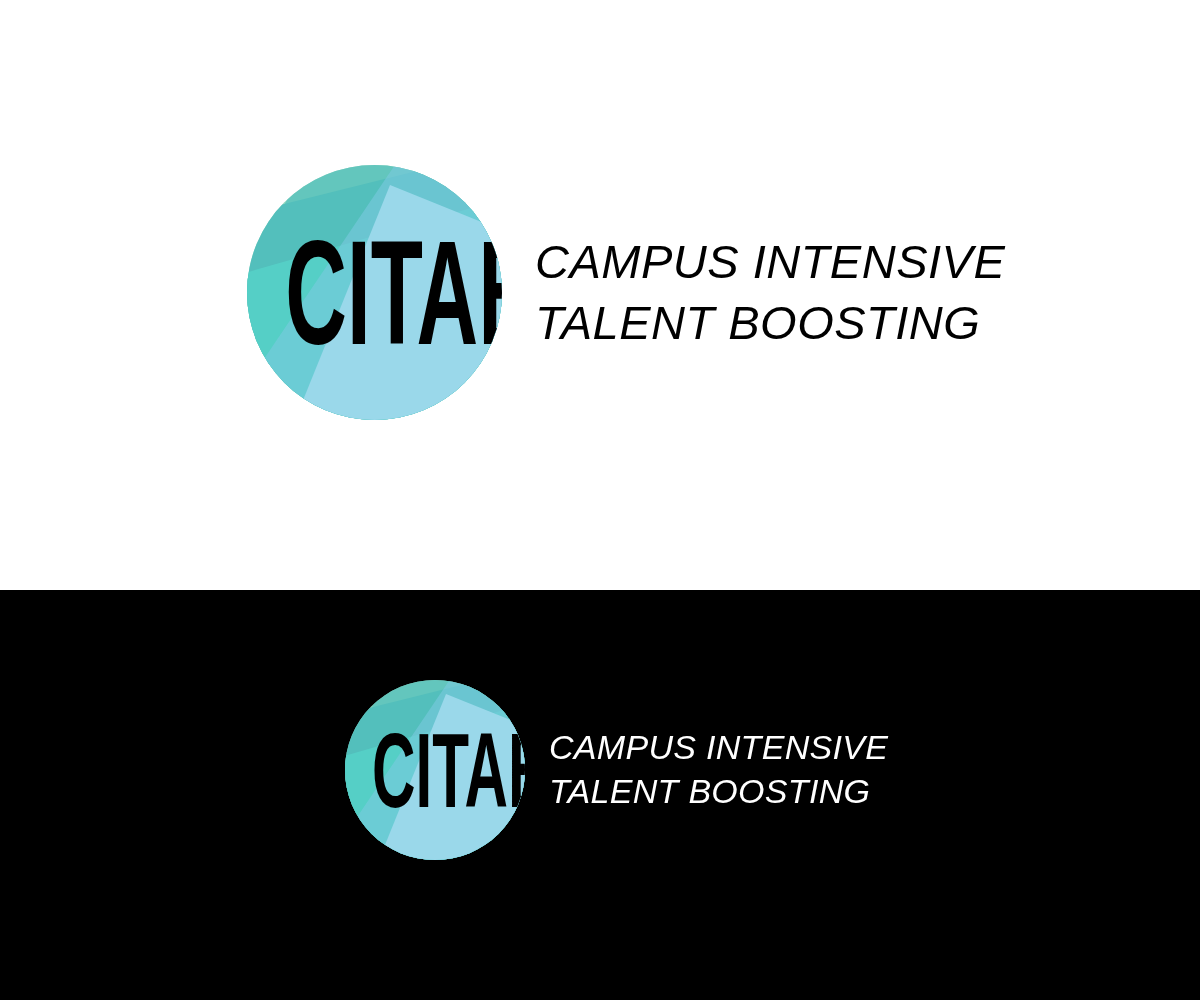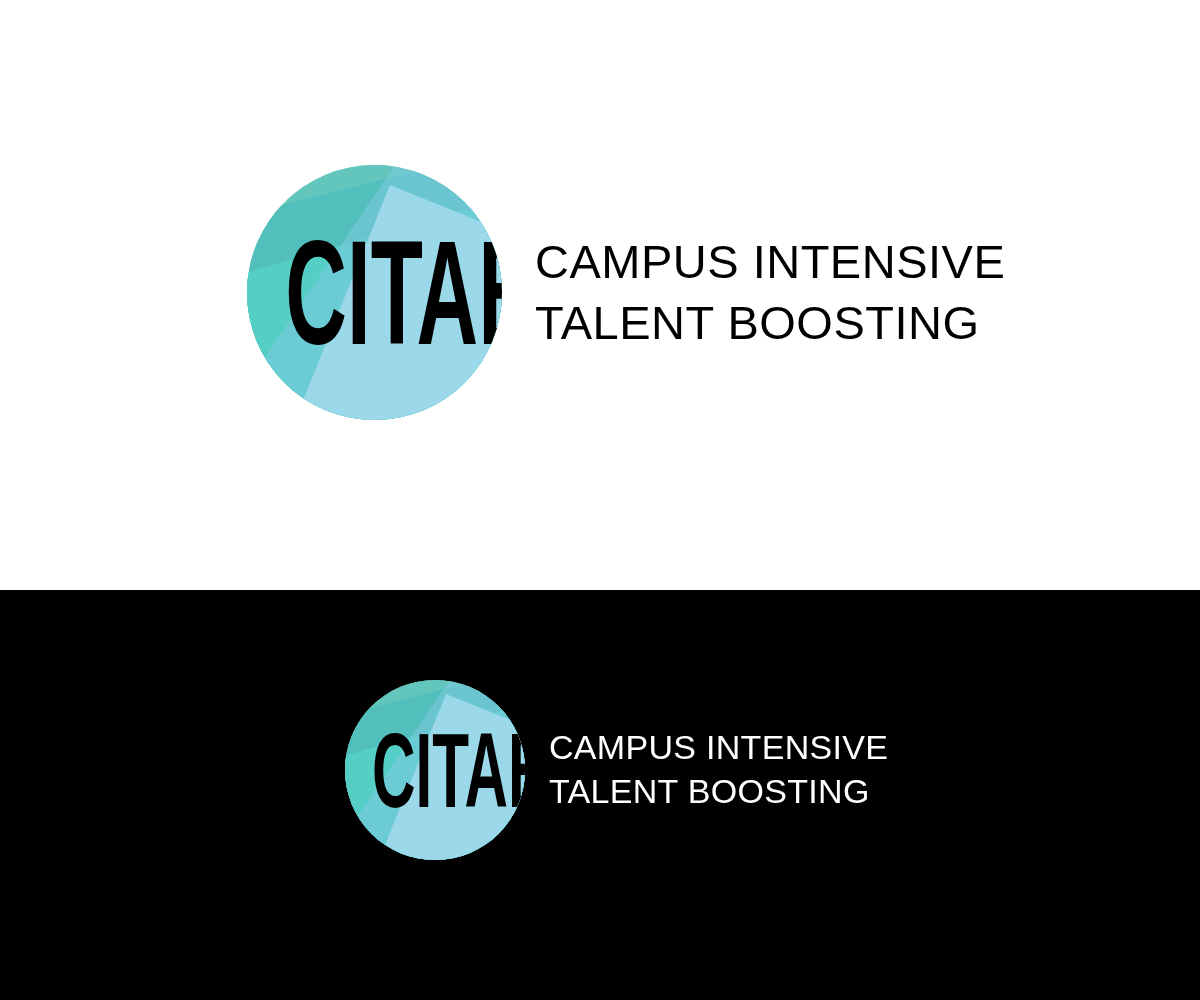--- a/index.html
+++ b/index.html
@@ -132,20 +132,21 @@
     top: 50%;
     font-size: 86px;
     transform: translateY(-50%) scaleX(0.70) scaleY(1.22);
   }
 
   
   .tagline {
     font-family: "Liberation Sans", sans-serif;
     font-weight: 400;
     white-space: nowrap;
+    font-style: italic;
   }
   .tagline-line {
     display: block;
   }
   .tagline-lg {
     margin-left: 33px;
     font-size: 47px;
     line-height: 1.28;
     letter-spacing: 0.5px;
     color: #000000;

